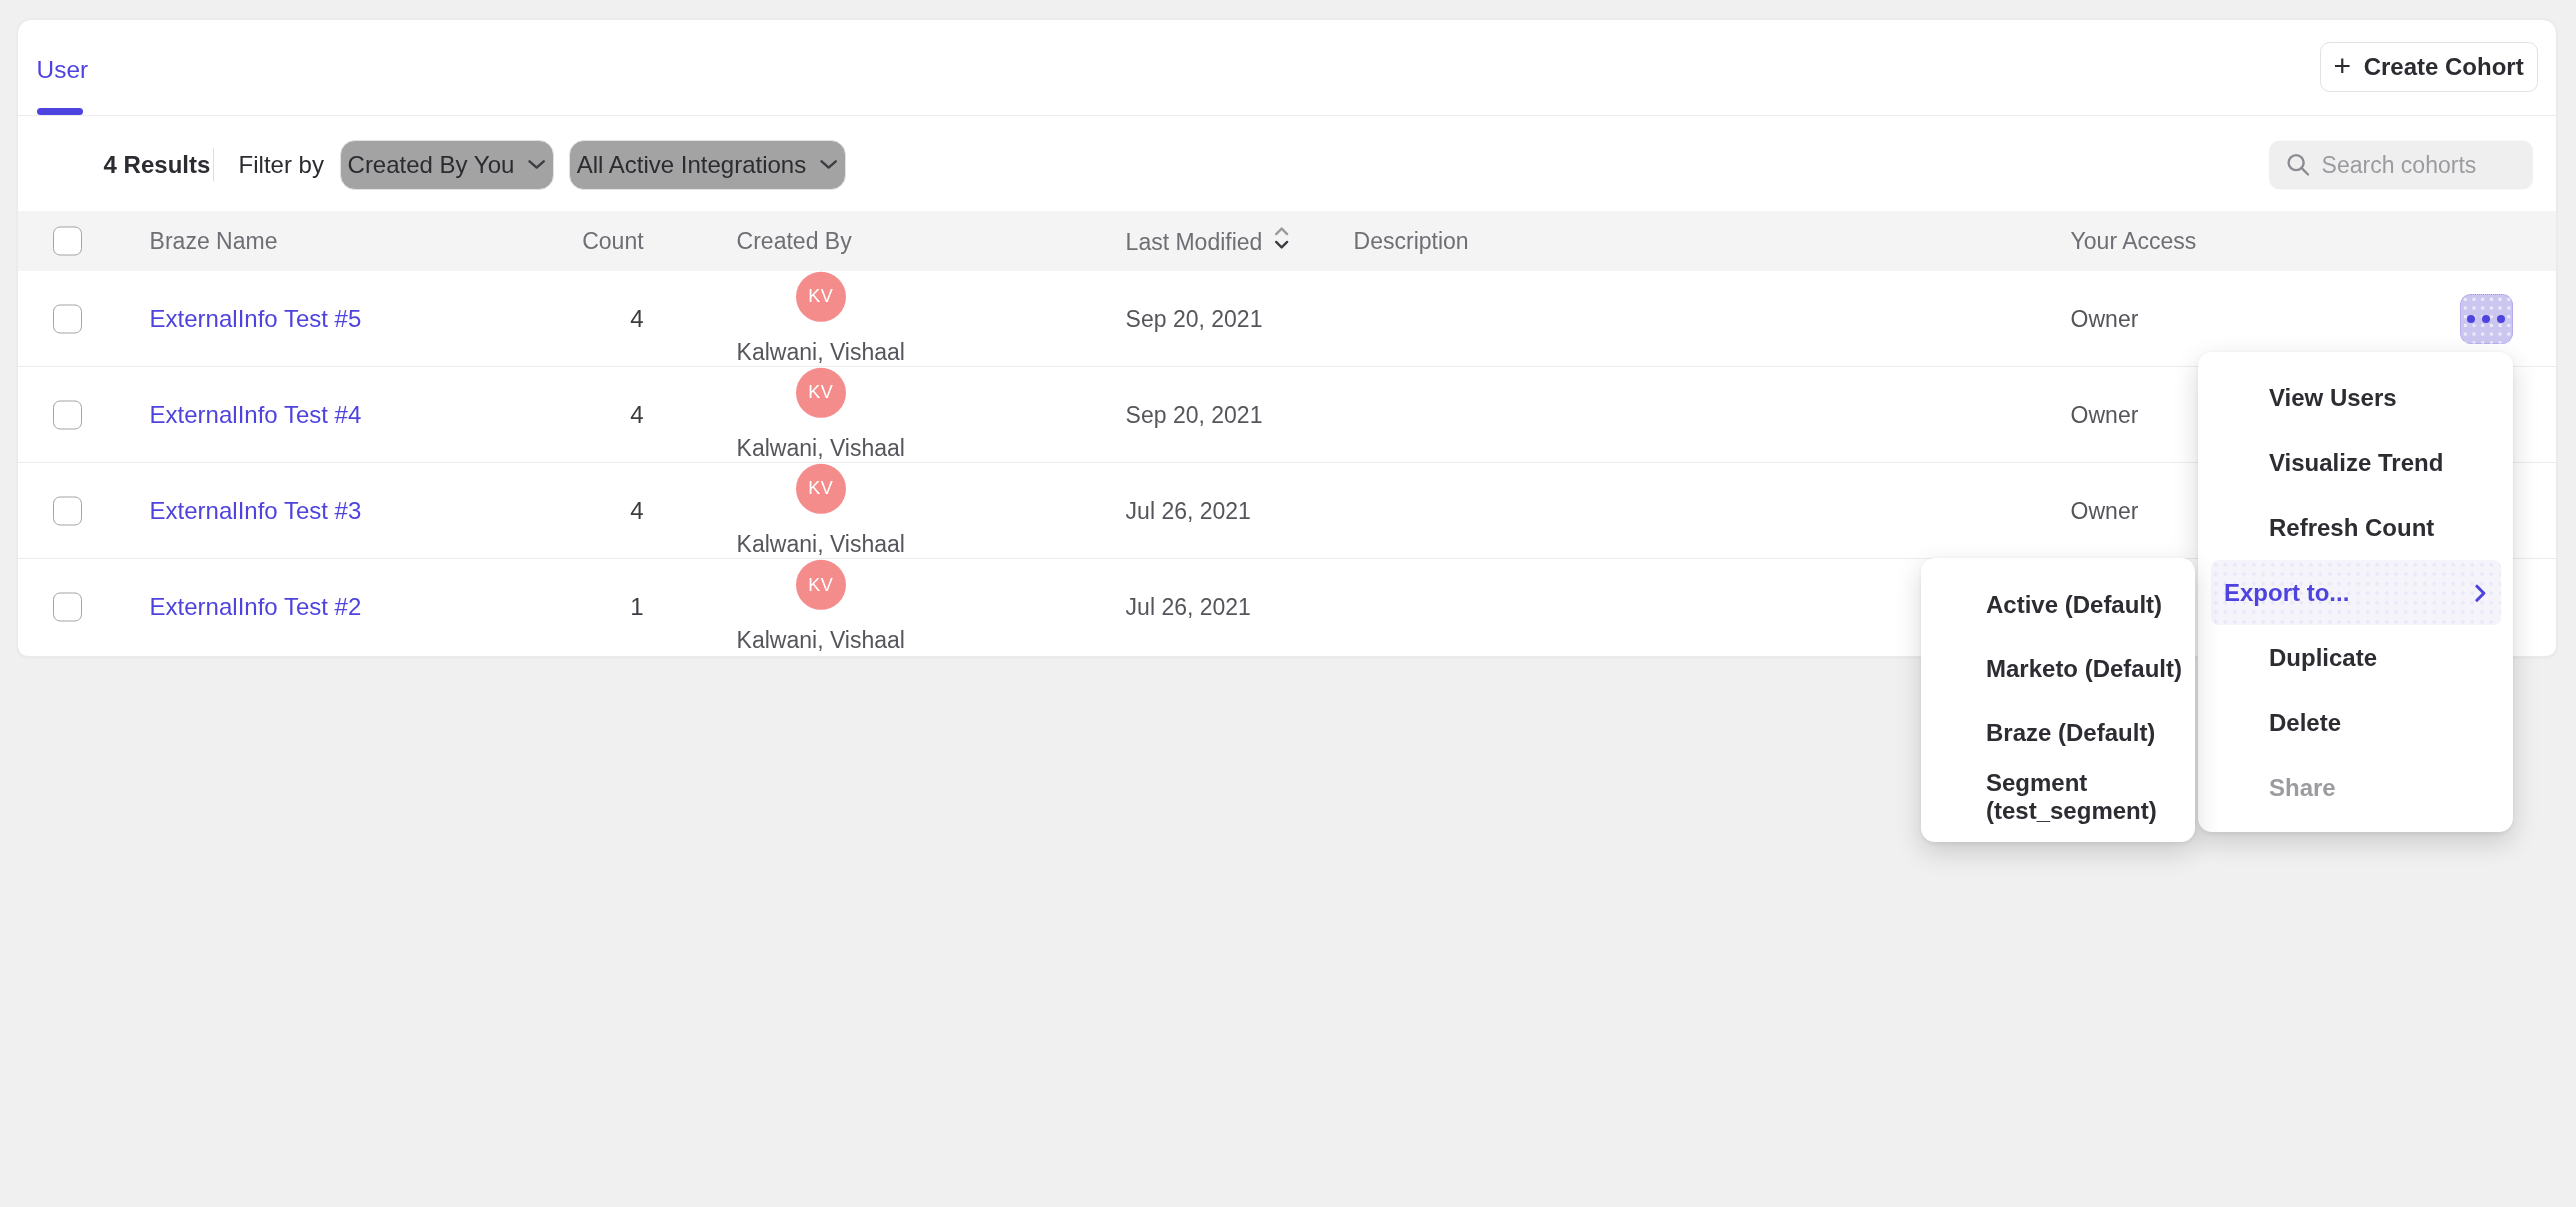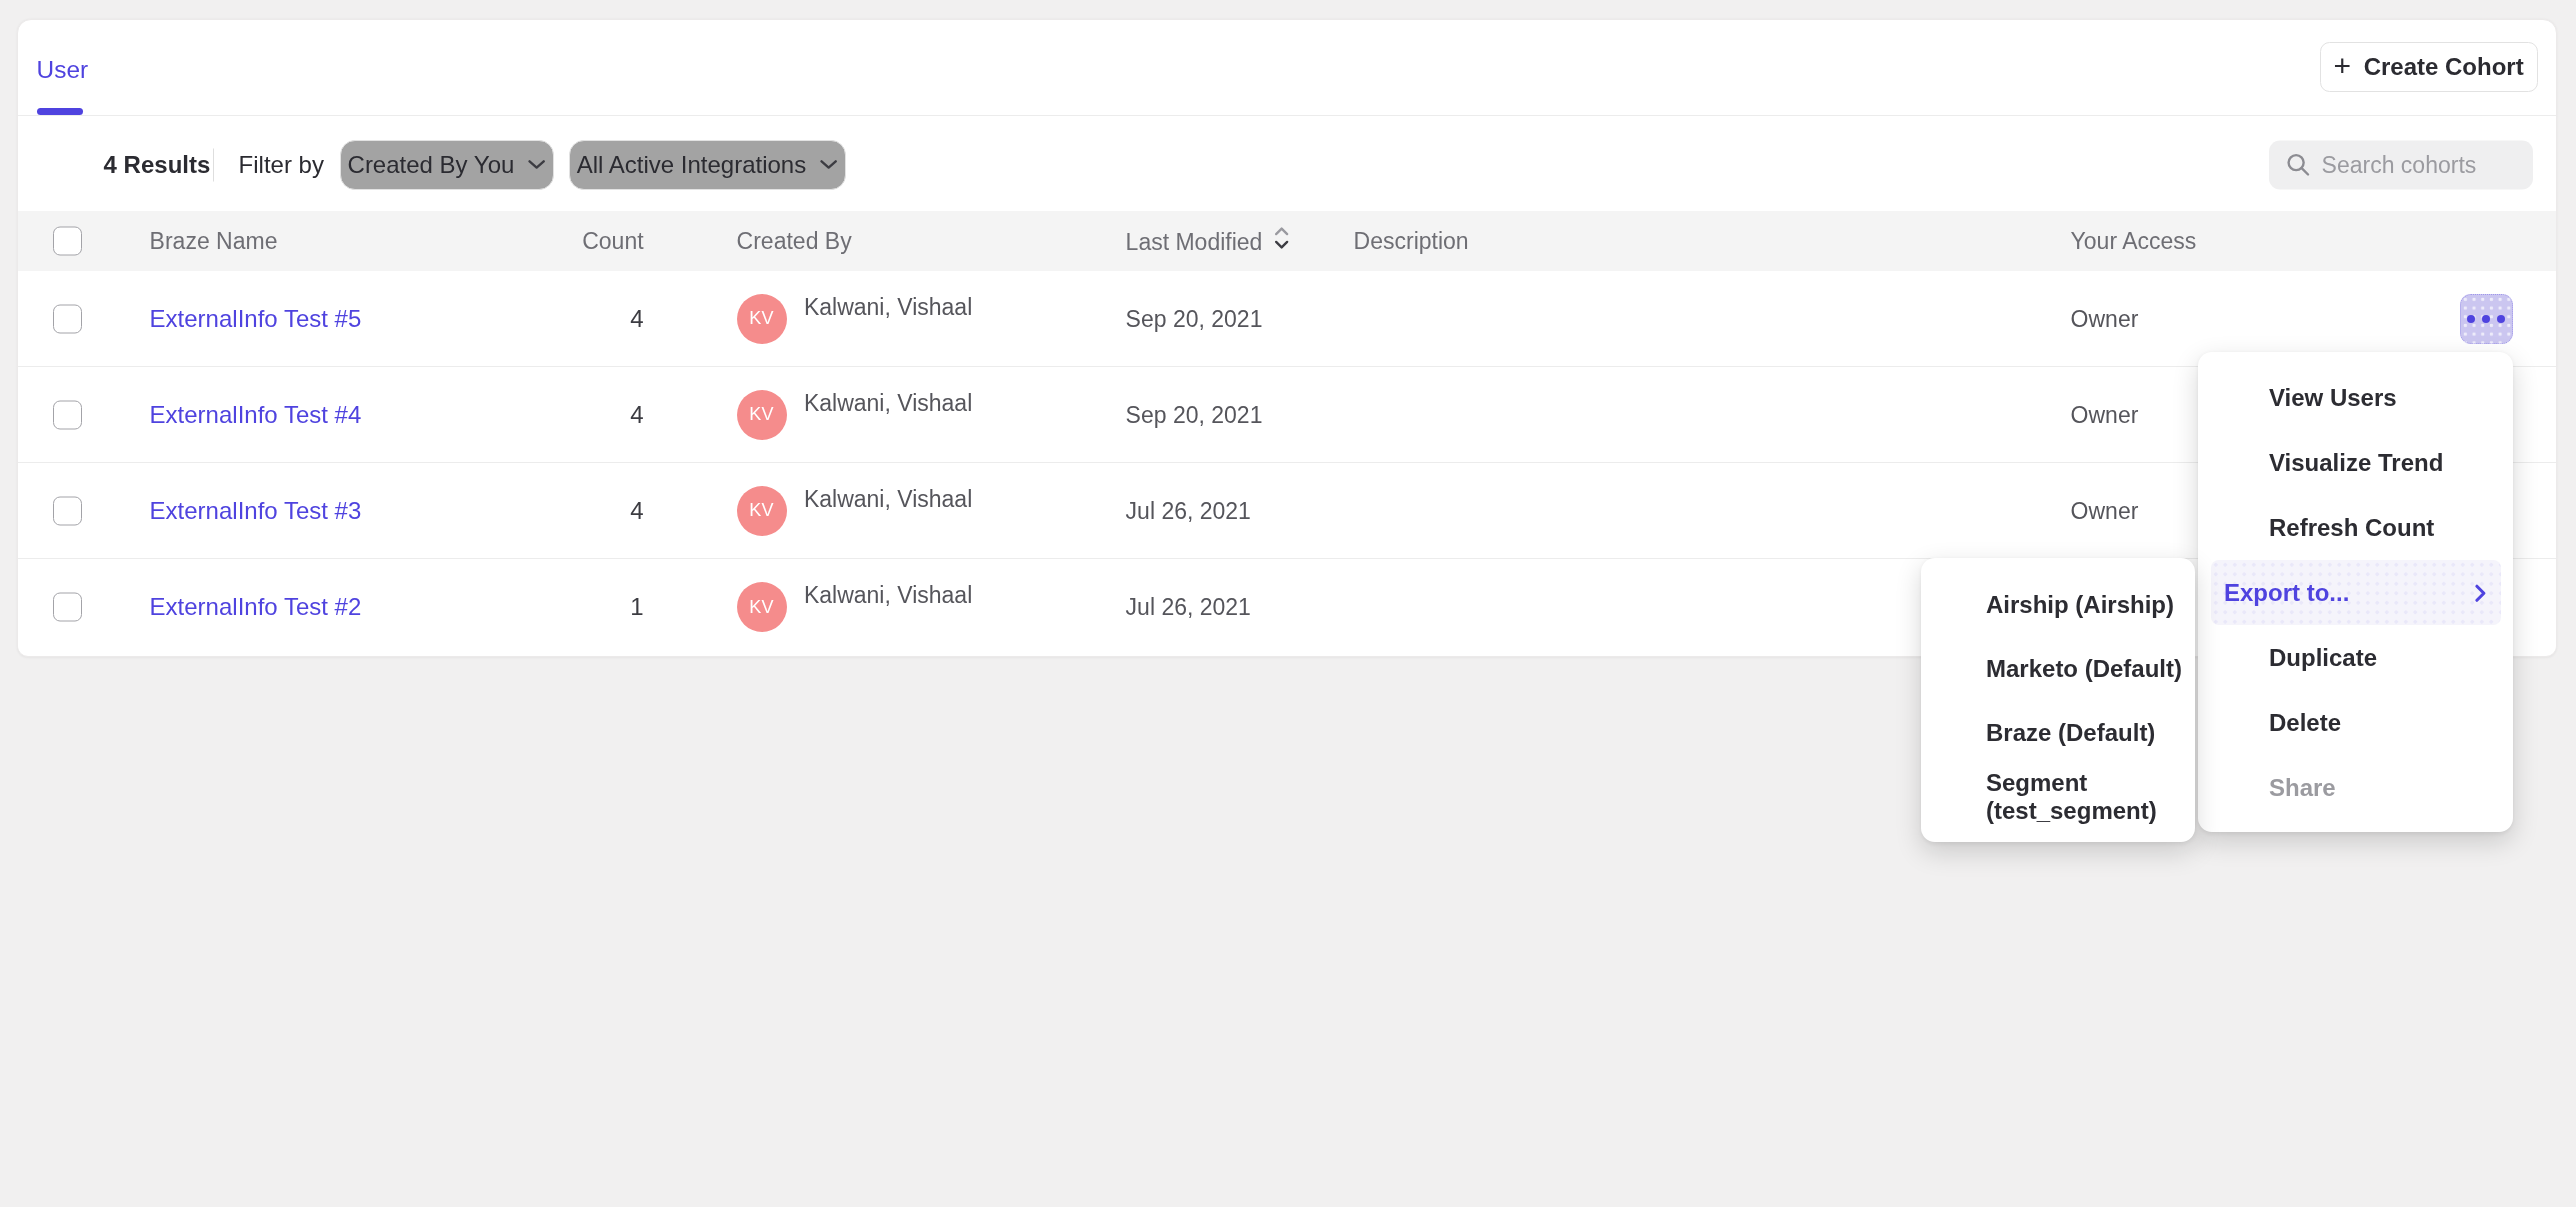--- a/index.html
+++ b/index.html
@@ -95,21 +95,21 @@
   .checkbox{
     width:29px;height:29px;border:1.6px solid #a3a3a8;border-radius:7px;
     background:#fff;cursor:pointer;
   }
   .sort-icon{display:inline-block;vertical-align:-1.6px;margin-left:11px;}
   .rows{position:absolute;left:0;top:251px;width:100%;}
   .row{position:relative;width:100%;height:96px;border-bottom:1.6px solid var(--divider);background:#fff;}
   .row:last-child{border-bottom:none;border-radius:0 0 10.2px 10.2px;}
   .link{font-size:24px;color:var(--accent);cursor:pointer;}
   .count-val{font-size:24px;color:#3c3c42;}
-  .created-wrap{display:flex;align-items:flex-start;gap:17.3px;}
+  .created-wrap{display:flex;align-items:center;gap:17.3px;flex-direction:column;}
   .avatar{
     width:50px;height:50px;border-radius:50%;background:var(--avatar-bg);
     display:flex;align-items:center;justify-content:center;
     color:#fff;font-size:18px;font-weight:500;letter-spacing:0.4px;flex:0 0 auto;
   }
   .byname,.dateval,.accessval{font-size:23px;color:var(--text-mid);}
   .dots-btn{
     position:absolute;left:2442px;top:50%;transform:translateY(-50%);
     width:53px;height:50px;border-radius:11px;cursor:pointer;
     background-color:var(--dots-btn-bg);
@@ -295,18 +295,18 @@
     <svg class="chev-right" viewBox="0 0 18 26">
         <polyline points="5,4 14,13 5,22"></polyline>
       </svg>
   </div>
   <div class="menu-item">Duplicate</div>
   <div class="menu-item">Delete</div>
   <div class="menu-item disabled">Share</div>
 </div>
 
 <div class="submenu">
-  <div class="menu-item">Airship (Airship)</div>
+  <div class="menu-item">Active (Default)</div>
   <div class="menu-item">Marketo (Default)</div>
   <div class="menu-item">Braze (Default)</div>
   <div class="menu-item">Segment (test_segment)</div>
 </div>
 
 
 </body></html>

